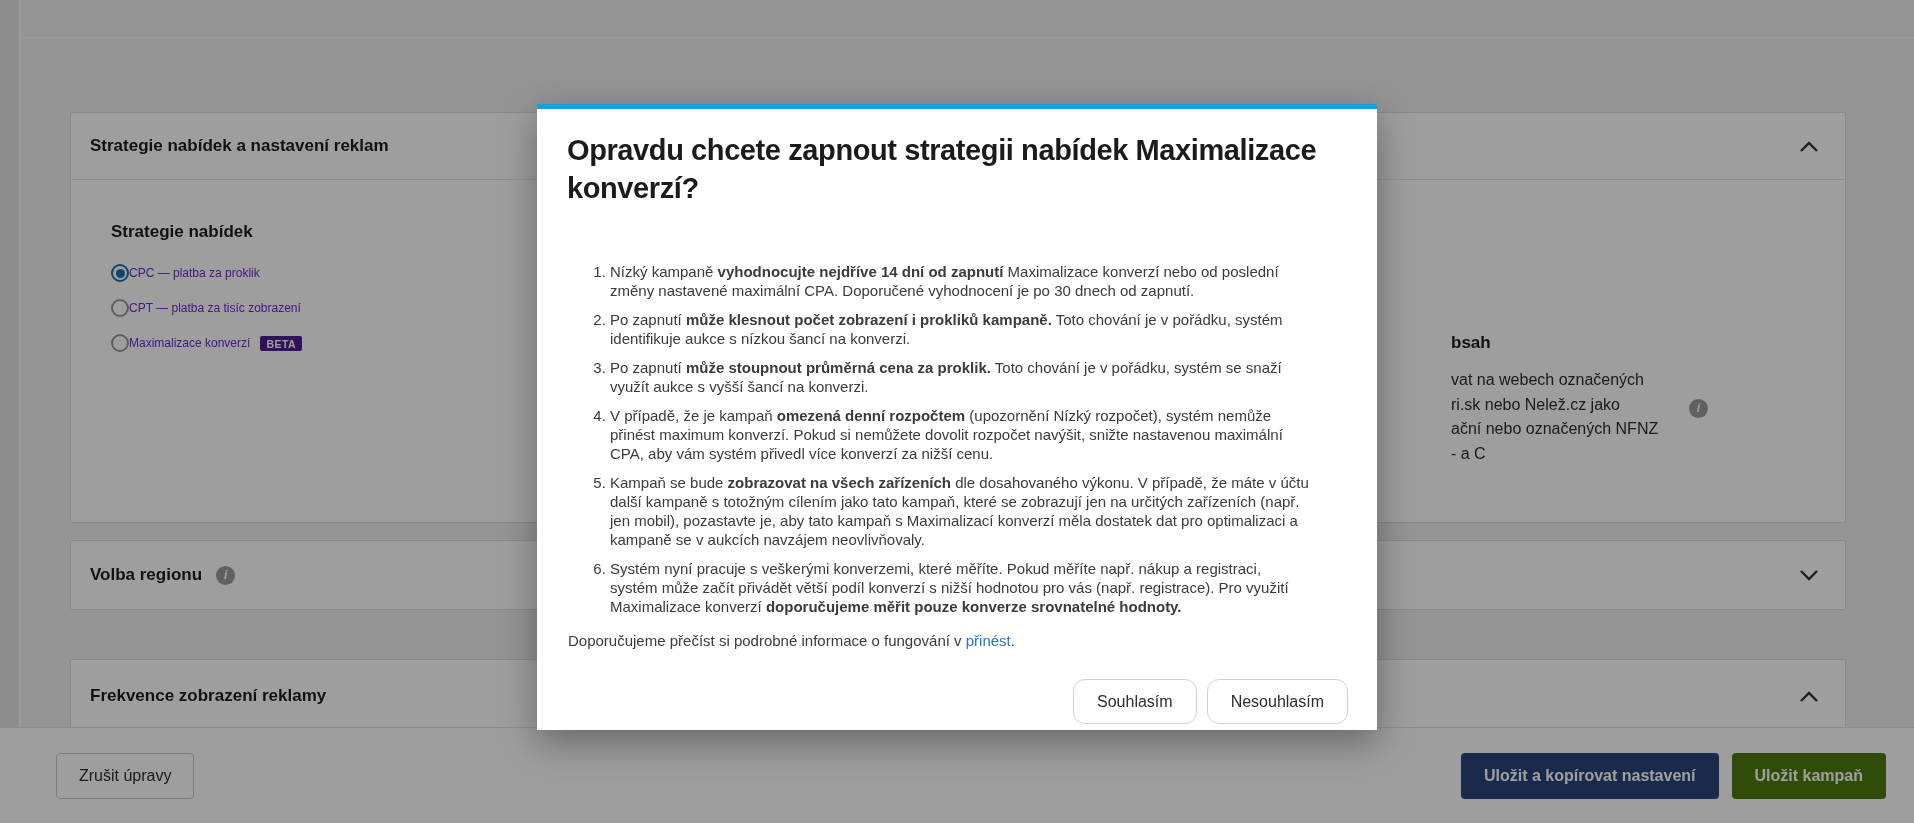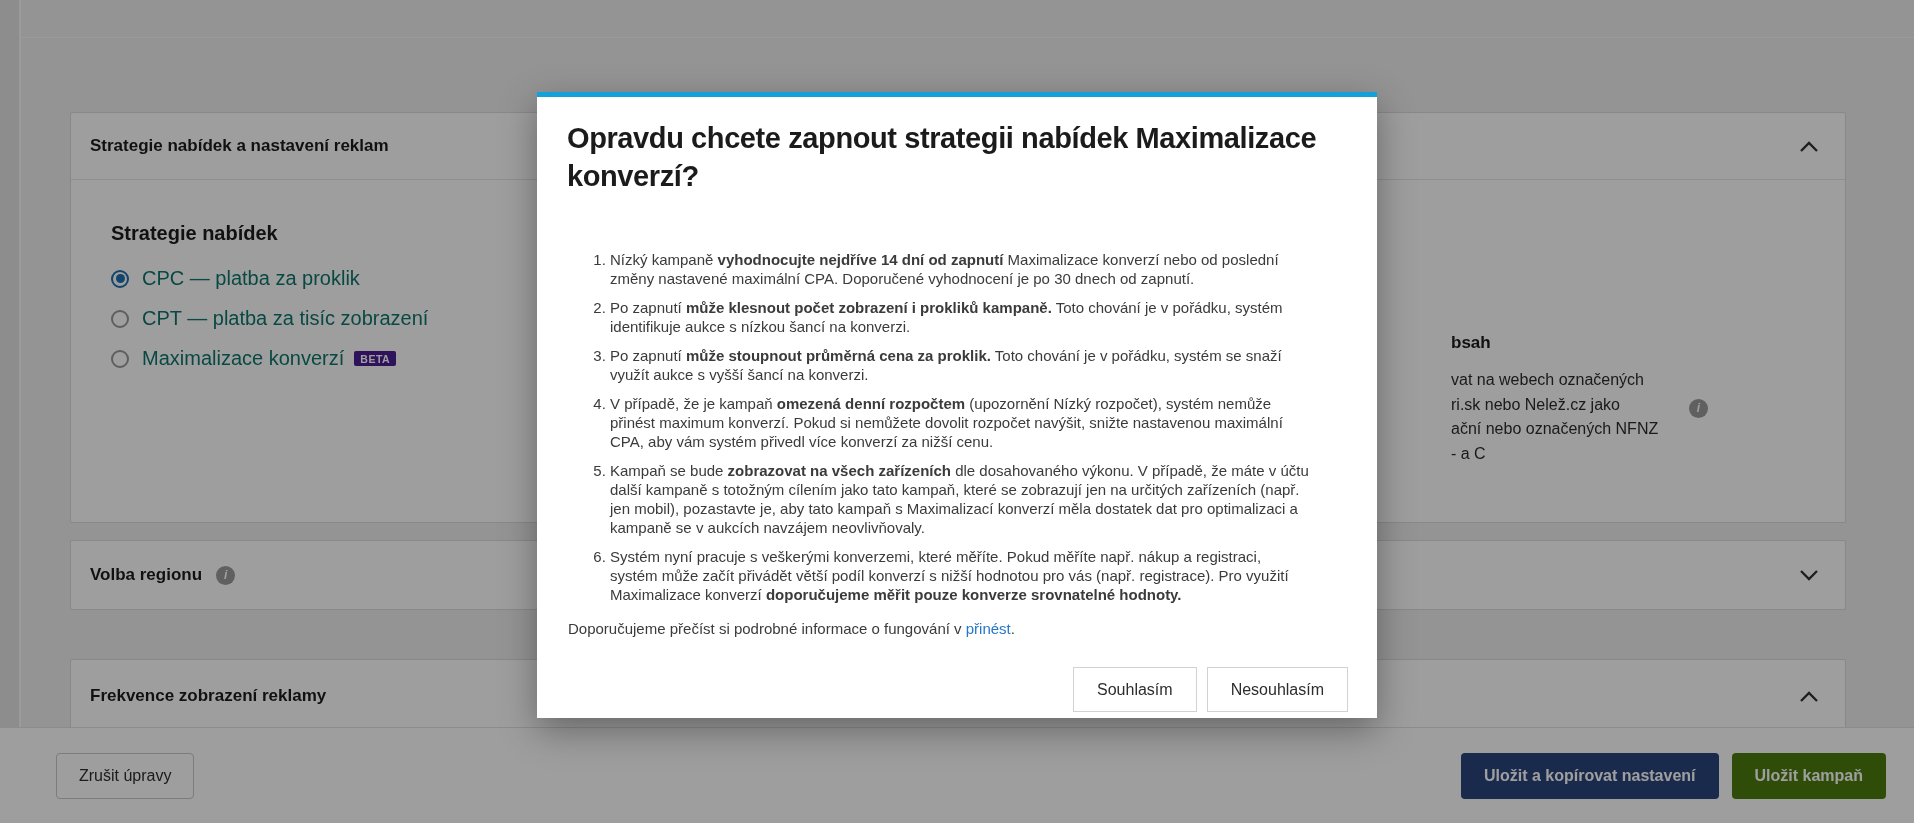--- a/index.html
+++ b/index.html
@@ -24,29 +24,29 @@
   .chev { flex: none; cursor: pointer; display: inline-flex; }
 
   .info-icon {
     display: inline-block; width: 19px; height: 19px; border-radius: 50%;
     background: #9b9b9b; color: #fff; font-size: 12px; font-weight: 700;
     text-align: center; line-height: 19px; font-style: italic; margin-left: 14px; flex: none;
   }
 
   #card-bid { left: 70px; top: 112px; width: 1776px; height: 411px; }
   .bid-body { padding: 42px 0 0 40px; }
-  .group-label { font-size: 20px; font-weight: 700; color: #1c1c1c; margin-bottom: 22px; }
+  .group-label { font-size: 17px; font-weight: 700; color: #1c1c1c; margin-bottom: 22px; }
   .radio-row { display: flex; align-items: center; margin-bottom: 17px; cursor: pointer; }
   .radio {
     width: 18px; height: 18px; border: 2px solid #97989a; border-radius: 50%;
     background: #fff; display: inline-flex; align-items: center; justify-content: center; flex: none;
   }
   .radio.sel { border-color: #1f6fad; }
   .radio.sel::after { content: ''; width: 9px; height: 9px; border-radius: 50%; background: #1f6fad; }
-  .radio-label { font-size: 20px; color: #0f766e; margin-left: 13px; }
+  .radio-label { font-size: 12px; color: #6d28d9; }
   .beta-badge {
     margin-left: 10px; background: #4c1d95; color: #fff; font-size: 10.5px; font-weight: 700;
     letter-spacing: 0.5px; padding: 2px 6px 1px; border-radius: 2px;
   }
 
   .content-fragment { position: absolute; left: 1380px; top: 220px; }
   .fragment-heading { font-size: 17px; font-weight: 700; color: #1c1c1c; margin-bottom: 15px; }
   .fragment-lines { font-size: 16px; color: #2d2d2d; line-height: 24.5px; }
   .fragment-info { position: absolute; left: 238px; top: 66px; margin-left: 0; }
 
@@ -65,39 +65,39 @@
     border-radius: 4px; padding: 0 22px; cursor: pointer; border: 1px solid transparent;
   }
   .btn-outline { background: #fff; border-color: #c9c9c9; color: #2f2f2f; }
   .btn-navy { background: #2a457b; color: #fff; font-weight: 700; margin-right: 13px; text-align: right; }
   .btn-green { background: #4d7c0f; color: #fff; font-weight: 700; }
   .bar-right { margin-left: auto; display: flex; align-items: center; }
 
   
   .overlay { position: absolute; inset: 0; background: rgba(0,0,0,0.38); z-index: 5; }
   .modal {
-    position: absolute; left: 537px; top: 92px; width: 840px; height: 626px; z-index: 10;
+    position: absolute; left: 537px; top: 104px; width: 840px; height: 626px; z-index: 10;
     background: #ffffff; border-top: 5px solid #16a0d9; box-shadow: 0 12px 34px rgba(0,0,0,0.35);
   }
   .modal-body { padding: 0 30px; height: 100%; position: relative; }
   .modal-title {
     margin-top: 22px; font-size: 29px; line-height: 38px; font-weight: 700;
     letter-spacing: -0.4px; color: #1b1b1b; max-width: 760px;
   }
   .modal-list {
     margin-top: 55px; padding-left: 43px; max-width: 745px;
     font-size: 15px; line-height: 19px; color: #3b3b3b;
   }
   .modal-list li { margin-bottom: 10px; }
   .modal-note { position: absolute; left: 31px; top: 501px; font-size: 15px; color: #3b3b3b; }
   .modal-note a { color: #2577c8; text-decoration: none; cursor: pointer; }
   .modal-actions { position: absolute; right: 29px; bottom: 28px; display: flex; }
   .modal-btn {
     font-family: "Liberation Sans", sans-serif; background: #fff; border: 1px solid #d2d2d2;
-    border-radius: 0; height: 45px; padding: 0 23px; font-size: 16px; color: #2d2d2d;
+    border-radius: 12px; height: 45px; padding: 0 23px; font-size: 16px; color: #2d2d2d;
     cursor: pointer; margin-left: 10px;
   }
 </style>
 </head>
 <body>
 
 <div class="page">
   <div class="left-strip"></div>
   <div class="left-line"></div>
   <div class="top-line"></div>

